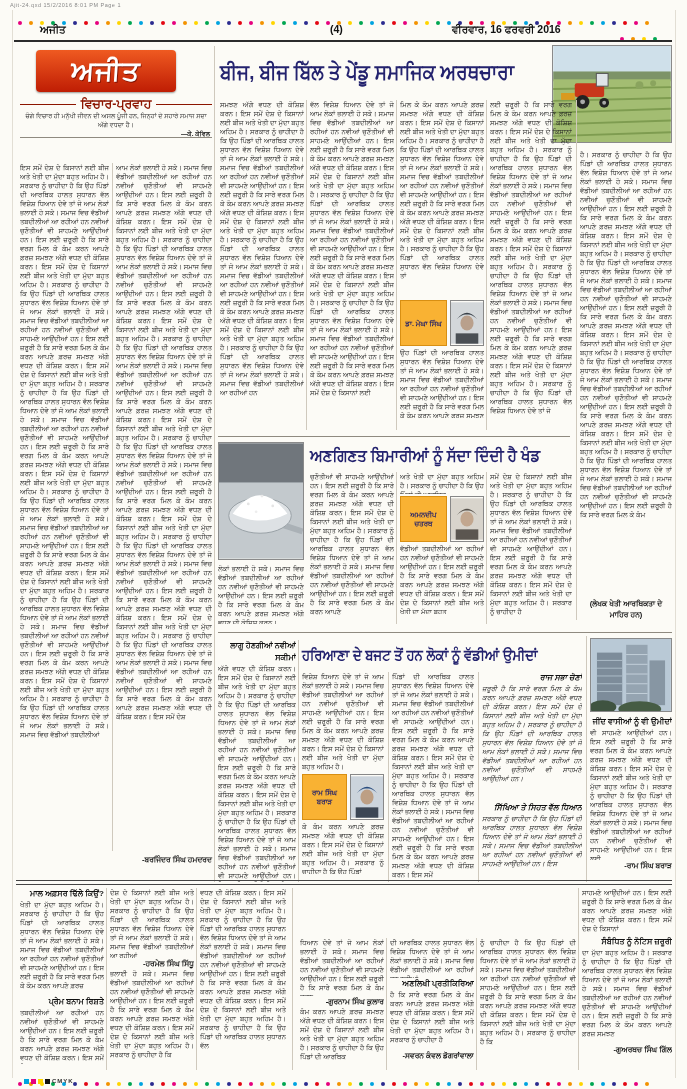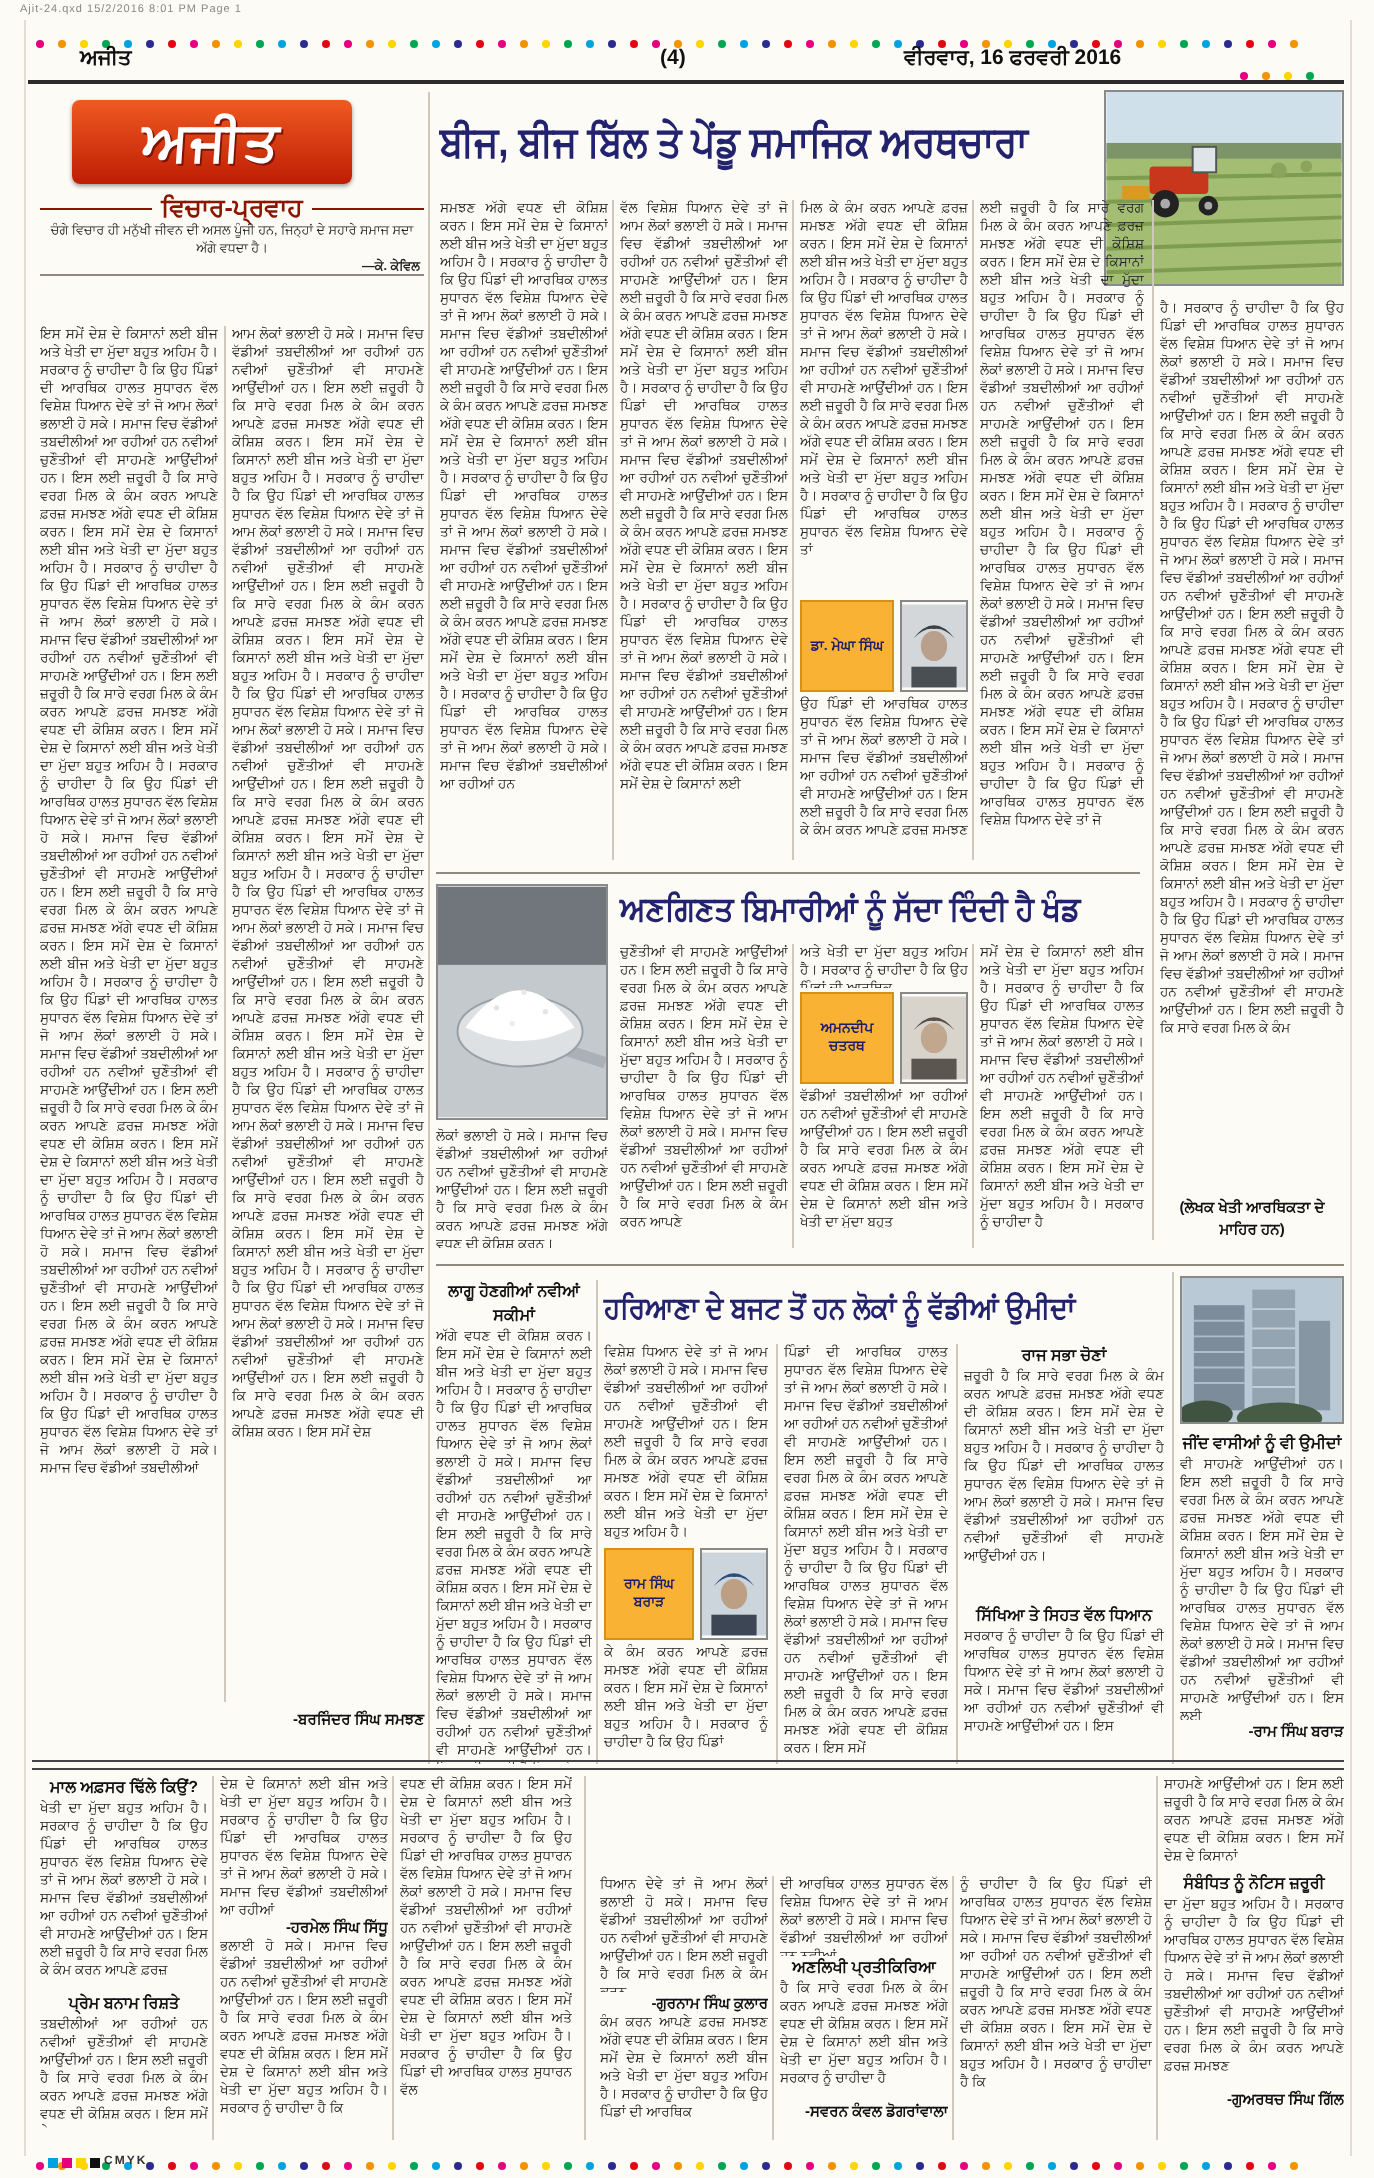--- a/index.html
+++ b/index.html
@@ -3,21 +3,21 @@
 <meta charset="utf-8">
 <style>
   html,body{margin:0;padding:0;background:#9a9a9a;}
   .page{position:relative;width:687px;height:1089px;background:#fcfbf6;margin:0 auto;
         font-family:"Liberation Sans","DejaVu Sans",sans-serif;overflow:hidden;color:#1c1c1c;}
   .abs{position:absolute;}
   .vl{position:absolute;width:1px;background:#cfc9bd;}
   .hl{position:absolute;height:1px;background:#8f8a80;}
   .fill{font-size:6.8px;line-height:9px;text-align:justify;color:#222;overflow:hidden;}
   .col{position:absolute;overflow:hidden;}
-  .subhead{font-size:8px;font-weight:bold;text-align:center;line-height:12px;color:#111;}
+  .subhead{font-size:8px;font-weight:bold;text-align:right;line-height:12px;color:#111;}
   .sig{font-size:7.5px;font-weight:bold;text-align:right;line-height:11px;color:#111;}
   .headline{font-weight:bold;color:#23226e;white-space:nowrap;}
   .dotstrip .dot{display:inline-block;width:4px;height:4px;border-radius:50%;margin-right:7px;}
   .inset{display:flex;align-items:stretch;gap:3px;margin:2px 0;}
   .byline-box{background:#f9b233;color:#1d1d6b;font-weight:bold;font-size:7px;line-height:9px;
               text-align:center;padding:5px 2px;flex:1;border:1px solid #d88f12;display:flex;align-items:center;justify-content:center;}
   .avatar{width:32px;height:44px;border:1px solid #888;flex:0 0 auto;}
   .photo{position:absolute;border:1px solid #8a8a8a;box-sizing:border-box;}
   .logo-box{position:absolute;left:36px;top:50px;width:140px;height:42px;border-radius:4px;
             background:linear-gradient(180deg,#ef5a21,#bf1d04);box-shadow:0 1px 2px rgba(0,0,0,.4);
@@ -60,21 +60,21 @@
   </div>
   <div class="quote">
     <span>ਚੰਗੇ ਵਿਚਾਰ ਹੀ ਮਨੁੱਖੀ ਜੀਵਨ ਦੀ ਅਸਲ ਪੂੰਜੀ ਹਨ, ਜਿਨ੍ਹਾਂ ਦੇ ਸਹਾਰੇ ਸਮਾਜ ਸਦਾ ਅੱਗੇ ਵਧਦਾ ਹੈ।</span>
     <div class="quote-author">—ਕੇ. ਕੇਵਿਲ</div>
   </div>
   <div class="hl" style="left:20px;top:137px;width:192px;"></div>
 
   <div class="col fill" style="left:20px;top:163px;width:89px;height:688px;">ਇਸ ਸਮੇਂ ਦੇਸ਼ ਦੇ ਕਿਸਾਨਾਂ ਲਈ ਬੀਜ ਅਤੇ ਖੇਤੀ ਦਾ ਮੁੱਦਾ ਬਹੁਤ ਅਹਿਮ ਹੈ। ਸਰਕਾਰ ਨੂੰ ਚਾਹੀਦਾ ਹੈ ਕਿ ਉਹ ਪਿੰਡਾਂ ਦੀ ਆਰਥਿਕ ਹਾਲਤ ਸੁਧਾਰਨ ਵੱਲ ਵਿਸ਼ੇਸ਼ ਧਿਆਨ ਦੇਵੇ ਤਾਂ ਜੋ ਆਮ ਲੋਕਾਂ ਭਲਾਈ ਹੋ ਸਕੇ। ਸਮਾਜ ਵਿਚ ਵੱਡੀਆਂ ਤਬਦੀਲੀਆਂ ਆ ਰਹੀਆਂ ਹਨ ਨਵੀਆਂ ਚੁਣੌਤੀਆਂ ਵੀ ਸਾਹਮਣੇ ਆਉਂਦੀਆਂ ਹਨ। ਇਸ ਲਈ ਜ਼ਰੂਰੀ ਹੈ ਕਿ ਸਾਰੇ ਵਰਗ ਮਿਲ ਕੇ ਕੰਮ ਕਰਨ ਆਪਣੇ ਫ਼ਰਜ਼ ਸਮਝਣ ਅੱਗੇ ਵਧਣ ਦੀ ਕੋਸ਼ਿਸ਼ ਕਰਨ। ਇਸ ਸਮੇਂ ਦੇਸ਼ ਦੇ ਕਿਸਾਨਾਂ ਲਈ ਬੀਜ ਅਤੇ ਖੇਤੀ ਦਾ ਮੁੱਦਾ ਬਹੁਤ ਅਹਿਮ ਹੈ। ਸਰਕਾਰ ਨੂੰ ਚਾਹੀਦਾ ਹੈ ਕਿ ਉਹ ਪਿੰਡਾਂ ਦੀ ਆਰਥਿਕ ਹਾਲਤ ਸੁਧਾਰਨ ਵੱਲ ਵਿਸ਼ੇਸ਼ ਧਿਆਨ ਦੇਵੇ ਤਾਂ ਜੋ ਆਮ ਲੋਕਾਂ ਭਲਾਈ ਹੋ ਸਕੇ। ਸਮਾਜ ਵਿਚ ਵੱਡੀਆਂ ਤਬਦੀਲੀਆਂ ਆ ਰਹੀਆਂ ਹਨ ਨਵੀਆਂ ਚੁਣੌਤੀਆਂ ਵੀ ਸਾਹਮਣੇ ਆਉਂਦੀਆਂ ਹਨ। ਇਸ ਲਈ ਜ਼ਰੂਰੀ ਹੈ ਕਿ ਸਾਰੇ ਵਰਗ ਮਿਲ ਕੇ ਕੰਮ ਕਰਨ ਆਪਣੇ ਫ਼ਰਜ਼ ਸਮਝਣ ਅੱਗੇ ਵਧਣ ਦੀ ਕੋਸ਼ਿਸ਼ ਕਰਨ। ਇਸ ਸਮੇਂ ਦੇਸ਼ ਦੇ ਕਿਸਾਨਾਂ ਲਈ ਬੀਜ ਅਤੇ ਖੇਤੀ ਦਾ ਮੁੱਦਾ ਬਹੁਤ ਅਹਿਮ ਹੈ। ਸਰਕਾਰ ਨੂੰ ਚਾਹੀਦਾ ਹੈ ਕਿ ਉਹ ਪਿੰਡਾਂ ਦੀ ਆਰਥਿਕ ਹਾਲਤ ਸੁਧਾਰਨ ਵੱਲ ਵਿਸ਼ੇਸ਼ ਧਿਆਨ ਦੇਵੇ ਤਾਂ ਜੋ ਆਮ ਲੋਕਾਂ ਭਲਾਈ ਹੋ ਸਕੇ। ਸਮਾਜ ਵਿਚ ਵੱਡੀਆਂ ਤਬਦੀਲੀਆਂ ਆ ਰਹੀਆਂ ਹਨ ਨਵੀਆਂ ਚੁਣੌਤੀਆਂ ਵੀ ਸਾਹਮਣੇ ਆਉਂਦੀਆਂ ਹਨ। ਇਸ ਲਈ ਜ਼ਰੂਰੀ ਹੈ ਕਿ ਸਾਰੇ ਵਰਗ ਮਿਲ ਕੇ ਕੰਮ ਕਰਨ ਆਪਣੇ ਫ਼ਰਜ਼ ਸਮਝਣ ਅੱਗੇ ਵਧਣ ਦੀ ਕੋਸ਼ਿਸ਼ ਕਰਨ। ਇਸ ਸਮੇਂ ਦੇਸ਼ ਦੇ ਕਿਸਾਨਾਂ ਲਈ ਬੀਜ ਅਤੇ ਖੇਤੀ ਦਾ ਮੁੱਦਾ ਬਹੁਤ ਅਹਿਮ ਹੈ। ਸਰਕਾਰ ਨੂੰ ਚਾਹੀਦਾ ਹੈ ਕਿ ਉਹ ਪਿੰਡਾਂ ਦੀ ਆਰਥਿਕ ਹਾਲਤ ਸੁਧਾਰਨ ਵੱਲ ਵਿਸ਼ੇਸ਼ ਧਿਆਨ ਦੇਵੇ ਤਾਂ ਜੋ ਆਮ ਲੋਕਾਂ ਭਲਾਈ ਹੋ ਸਕੇ। ਸਮਾਜ ਵਿਚ ਵੱਡੀਆਂ ਤਬਦੀਲੀਆਂ ਆ ਰਹੀਆਂ ਹਨ ਨਵੀਆਂ ਚੁਣੌਤੀਆਂ ਵੀ ਸਾਹਮਣੇ ਆਉਂਦੀਆਂ ਹਨ। ਇਸ ਲਈ ਜ਼ਰੂਰੀ ਹੈ ਕਿ ਸਾਰੇ ਵਰਗ ਮਿਲ ਕੇ ਕੰਮ ਕਰਨ ਆਪਣੇ ਫ਼ਰਜ਼ ਸਮਝਣ ਅੱਗੇ ਵਧਣ ਦੀ ਕੋਸ਼ਿਸ਼ ਕਰਨ। ਇਸ ਸਮੇਂ ਦੇਸ਼ ਦੇ ਕਿਸਾਨਾਂ ਲਈ ਬੀਜ ਅਤੇ ਖੇਤੀ ਦਾ ਮੁੱਦਾ ਬਹੁਤ ਅਹਿਮ ਹੈ। ਸਰਕਾਰ ਨੂੰ ਚਾਹੀਦਾ ਹੈ ਕਿ ਉਹ ਪਿੰਡਾਂ ਦੀ ਆਰਥਿਕ ਹਾਲਤ ਸੁਧਾਰਨ ਵੱਲ ਵਿਸ਼ੇਸ਼ ਧਿਆਨ ਦੇਵੇ ਤਾਂ ਜੋ ਆਮ ਲੋਕਾਂ ਭਲਾਈ ਹੋ ਸਕੇ। ਸਮਾਜ ਵਿਚ ਵੱਡੀਆਂ ਤਬਦੀਲੀਆਂ ਆ ਰਹੀਆਂ ਹਨ ਨਵੀਆਂ ਚੁਣੌਤੀਆਂ ਵੀ ਸਾਹਮਣੇ ਆਉਂਦੀਆਂ ਹਨ। ਇਸ ਲਈ ਜ਼ਰੂਰੀ ਹੈ ਕਿ ਸਾਰੇ ਵਰਗ ਮਿਲ ਕੇ ਕੰਮ ਕਰਨ ਆਪਣੇ ਫ਼ਰਜ਼ ਸਮਝਣ ਅੱਗੇ ਵਧਣ ਦੀ ਕੋਸ਼ਿਸ਼ ਕਰਨ। ਇਸ ਸਮੇਂ ਦੇਸ਼ ਦੇ ਕਿਸਾਨਾਂ ਲਈ ਬੀਜ ਅਤੇ ਖੇਤੀ ਦਾ ਮੁੱਦਾ ਬਹੁਤ ਅਹਿਮ ਹੈ। ਸਰਕਾਰ ਨੂੰ ਚਾਹੀਦਾ ਹੈ ਕਿ ਉਹ ਪਿੰਡਾਂ ਦੀ ਆਰਥਿਕ ਹਾਲਤ ਸੁਧਾਰਨ ਵੱਲ ਵਿਸ਼ੇਸ਼ ਧਿਆਨ ਦੇਵੇ ਤਾਂ ਜੋ ਆਮ ਲੋਕਾਂ ਭਲਾਈ ਹੋ ਸਕੇ। ਸਮਾਜ ਵਿਚ ਵੱਡੀਆਂ ਤਬਦੀਲੀਆਂ</div>
   <div class="vl" style="left:112px;top:163px;height:688px;"></div>
   <div class="col fill" style="left:116px;top:163px;width:96px;height:688px;">ਆਮ ਲੋਕਾਂ ਭਲਾਈ ਹੋ ਸਕੇ। ਸਮਾਜ ਵਿਚ ਵੱਡੀਆਂ ਤਬਦੀਲੀਆਂ ਆ ਰਹੀਆਂ ਹਨ ਨਵੀਆਂ ਚੁਣੌਤੀਆਂ ਵੀ ਸਾਹਮਣੇ ਆਉਂਦੀਆਂ ਹਨ। ਇਸ ਲਈ ਜ਼ਰੂਰੀ ਹੈ ਕਿ ਸਾਰੇ ਵਰਗ ਮਿਲ ਕੇ ਕੰਮ ਕਰਨ ਆਪਣੇ ਫ਼ਰਜ਼ ਸਮਝਣ ਅੱਗੇ ਵਧਣ ਦੀ ਕੋਸ਼ਿਸ਼ ਕਰਨ। ਇਸ ਸਮੇਂ ਦੇਸ਼ ਦੇ ਕਿਸਾਨਾਂ ਲਈ ਬੀਜ ਅਤੇ ਖੇਤੀ ਦਾ ਮੁੱਦਾ ਬਹੁਤ ਅਹਿਮ ਹੈ। ਸਰਕਾਰ ਨੂੰ ਚਾਹੀਦਾ ਹੈ ਕਿ ਉਹ ਪਿੰਡਾਂ ਦੀ ਆਰਥਿਕ ਹਾਲਤ ਸੁਧਾਰਨ ਵੱਲ ਵਿਸ਼ੇਸ਼ ਧਿਆਨ ਦੇਵੇ ਤਾਂ ਜੋ ਆਮ ਲੋਕਾਂ ਭਲਾਈ ਹੋ ਸਕੇ। ਸਮਾਜ ਵਿਚ ਵੱਡੀਆਂ ਤਬਦੀਲੀਆਂ ਆ ਰਹੀਆਂ ਹਨ ਨਵੀਆਂ ਚੁਣੌਤੀਆਂ ਵੀ ਸਾਹਮਣੇ ਆਉਂਦੀਆਂ ਹਨ। ਇਸ ਲਈ ਜ਼ਰੂਰੀ ਹੈ ਕਿ ਸਾਰੇ ਵਰਗ ਮਿਲ ਕੇ ਕੰਮ ਕਰਨ ਆਪਣੇ ਫ਼ਰਜ਼ ਸਮਝਣ ਅੱਗੇ ਵਧਣ ਦੀ ਕੋਸ਼ਿਸ਼ ਕਰਨ। ਇਸ ਸਮੇਂ ਦੇਸ਼ ਦੇ ਕਿਸਾਨਾਂ ਲਈ ਬੀਜ ਅਤੇ ਖੇਤੀ ਦਾ ਮੁੱਦਾ ਬਹੁਤ ਅਹਿਮ ਹੈ। ਸਰਕਾਰ ਨੂੰ ਚਾਹੀਦਾ ਹੈ ਕਿ ਉਹ ਪਿੰਡਾਂ ਦੀ ਆਰਥਿਕ ਹਾਲਤ ਸੁਧਾਰਨ ਵੱਲ ਵਿਸ਼ੇਸ਼ ਧਿਆਨ ਦੇਵੇ ਤਾਂ ਜੋ ਆਮ ਲੋਕਾਂ ਭਲਾਈ ਹੋ ਸਕੇ। ਸਮਾਜ ਵਿਚ ਵੱਡੀਆਂ ਤਬਦੀਲੀਆਂ ਆ ਰਹੀਆਂ ਹਨ ਨਵੀਆਂ ਚੁਣੌਤੀਆਂ ਵੀ ਸਾਹਮਣੇ ਆਉਂਦੀਆਂ ਹਨ। ਇਸ ਲਈ ਜ਼ਰੂਰੀ ਹੈ ਕਿ ਸਾਰੇ ਵਰਗ ਮਿਲ ਕੇ ਕੰਮ ਕਰਨ ਆਪਣੇ ਫ਼ਰਜ਼ ਸਮਝਣ ਅੱਗੇ ਵਧਣ ਦੀ ਕੋਸ਼ਿਸ਼ ਕਰਨ। ਇਸ ਸਮੇਂ ਦੇਸ਼ ਦੇ ਕਿਸਾਨਾਂ ਲਈ ਬੀਜ ਅਤੇ ਖੇਤੀ ਦਾ ਮੁੱਦਾ ਬਹੁਤ ਅਹਿਮ ਹੈ। ਸਰਕਾਰ ਨੂੰ ਚਾਹੀਦਾ ਹੈ ਕਿ ਉਹ ਪਿੰਡਾਂ ਦੀ ਆਰਥਿਕ ਹਾਲਤ ਸੁਧਾਰਨ ਵੱਲ ਵਿਸ਼ੇਸ਼ ਧਿਆਨ ਦੇਵੇ ਤਾਂ ਜੋ ਆਮ ਲੋਕਾਂ ਭਲਾਈ ਹੋ ਸਕੇ। ਸਮਾਜ ਵਿਚ ਵੱਡੀਆਂ ਤਬਦੀਲੀਆਂ ਆ ਰਹੀਆਂ ਹਨ ਨਵੀਆਂ ਚੁਣੌਤੀਆਂ ਵੀ ਸਾਹਮਣੇ ਆਉਂਦੀਆਂ ਹਨ। ਇਸ ਲਈ ਜ਼ਰੂਰੀ ਹੈ ਕਿ ਸਾਰੇ ਵਰਗ ਮਿਲ ਕੇ ਕੰਮ ਕਰਨ ਆਪਣੇ ਫ਼ਰਜ਼ ਸਮਝਣ ਅੱਗੇ ਵਧਣ ਦੀ ਕੋਸ਼ਿਸ਼ ਕਰਨ। ਇਸ ਸਮੇਂ ਦੇਸ਼ ਦੇ ਕਿਸਾਨਾਂ ਲਈ ਬੀਜ ਅਤੇ ਖੇਤੀ ਦਾ ਮੁੱਦਾ ਬਹੁਤ ਅਹਿਮ ਹੈ। ਸਰਕਾਰ ਨੂੰ ਚਾਹੀਦਾ ਹੈ ਕਿ ਉਹ ਪਿੰਡਾਂ ਦੀ ਆਰਥਿਕ ਹਾਲਤ ਸੁਧਾਰਨ ਵੱਲ ਵਿਸ਼ੇਸ਼ ਧਿਆਨ ਦੇਵੇ ਤਾਂ ਜੋ ਆਮ ਲੋਕਾਂ ਭਲਾਈ ਹੋ ਸਕੇ। ਸਮਾਜ ਵਿਚ ਵੱਡੀਆਂ ਤਬਦੀਲੀਆਂ ਆ ਰਹੀਆਂ ਹਨ ਨਵੀਆਂ ਚੁਣੌਤੀਆਂ ਵੀ ਸਾਹਮਣੇ ਆਉਂਦੀਆਂ ਹਨ। ਇਸ ਲਈ ਜ਼ਰੂਰੀ ਹੈ ਕਿ ਸਾਰੇ ਵਰਗ ਮਿਲ ਕੇ ਕੰਮ ਕਰਨ ਆਪਣੇ ਫ਼ਰਜ਼ ਸਮਝਣ ਅੱਗੇ ਵਧਣ ਦੀ ਕੋਸ਼ਿਸ਼ ਕਰਨ। ਇਸ ਸਮੇਂ ਦੇਸ਼ ਦੇ ਕਿਸਾਨਾਂ ਲਈ ਬੀਜ ਅਤੇ ਖੇਤੀ ਦਾ ਮੁੱਦਾ ਬਹੁਤ ਅਹਿਮ ਹੈ। ਸਰਕਾਰ ਨੂੰ ਚਾਹੀਦਾ ਹੈ ਕਿ ਉਹ ਪਿੰਡਾਂ ਦੀ ਆਰਥਿਕ ਹਾਲਤ ਸੁਧਾਰਨ ਵੱਲ ਵਿਸ਼ੇਸ਼ ਧਿਆਨ ਦੇਵੇ ਤਾਂ ਜੋ ਆਮ ਲੋਕਾਂ ਭਲਾਈ ਹੋ ਸਕੇ। ਸਮਾਜ ਵਿਚ ਵੱਡੀਆਂ ਤਬਦੀਲੀਆਂ ਆ ਰਹੀਆਂ ਹਨ ਨਵੀਆਂ ਚੁਣੌਤੀਆਂ ਵੀ ਸਾਹਮਣੇ ਆਉਂਦੀਆਂ ਹਨ। ਇਸ ਲਈ ਜ਼ਰੂਰੀ ਹੈ ਕਿ ਸਾਰੇ ਵਰਗ ਮਿਲ ਕੇ ਕੰਮ ਕਰਨ ਆਪਣੇ ਫ਼ਰਜ਼ ਸਮਝਣ ਅੱਗੇ ਵਧਣ ਦੀ ਕੋਸ਼ਿਸ਼ ਕਰਨ। ਇਸ ਸਮੇਂ ਦੇਸ਼</div>
-  <div class="abs sig" style="left:104px;top:854px;width:108px;">-ਬਰਜਿੰਦਰ ਸਿੰਘ ਸਮਝਣ</div>
+  <div class="abs sig" style="left:104px;top:854px;width:108px;">-ਬਰਜਿੰਦਰ ਸਿੰਘ ਹਮਦਰਦ</div>
 
   <div class="vl" style="left:214px;top:46px;height:836px;"></div>
 
   <div class="abs headline" style="left:220px;top:52px;width:336px;font-size:21px;line-height:40px;transform:scaleX(.88);transform-origin:left;">ਬੀਜ, ਬੀਜ ਬਿੱਲ ਤੇ ਪੇਂਡੂ ਸਮਾਜਿਕ ਅਰਥਚਾਰਾ</div>
 
   <svg class="photo" style="left:552px;top:45px;" width="120" height="98" viewBox="0 0 120 98">
     <rect width="120" height="98" fill="#cfe0ea"></rect>
     <rect y="26" width="120" height="10" fill="#7d9368"></rect>
     <rect y="34" width="120" height="64" fill="#a3bd72"></rect>
     <g stroke="#7e9c50" stroke-width="2">
@@ -196,21 +196,21 @@
         <path d="M6 18 Q17 4 28 18 Q22 12 17 13 Q12 12 6 18 Z" fill="#2a4d7f"></path>
         <ellipse cx="17" cy="22" rx="7" ry="8" fill="#bd9f84"></ellipse>
         <rect x="5" y="33" width="24" height="11" fill="#3c4654"></rect>
       </svg>
     </div>
     <div class="fill" style="height:52px;">ਕੇ ਕੰਮ ਕਰਨ ਆਪਣੇ ਫ਼ਰਜ਼ ਸਮਝਣ ਅੱਗੇ ਵਧਣ ਦੀ ਕੋਸ਼ਿਸ਼ ਕਰਨ। ਇਸ ਸਮੇਂ ਦੇਸ਼ ਦੇ ਕਿਸਾਨਾਂ ਲਈ ਬੀਜ ਅਤੇ ਖੇਤੀ ਦਾ ਮੁੱਦਾ ਬਹੁਤ ਅਹਿਮ ਹੈ। ਸਰਕਾਰ ਨੂੰ ਚਾਹੀਦਾ ਹੈ ਕਿ ਉਹ ਪਿੰਡਾਂ</div>
   </div>
   <div class="vl" style="left:388px;top:672px;height:210px;"></div>
   <div class="col fill" style="left:392px;top:672px;width:82px;height:210px;">ਪਿੰਡਾਂ ਦੀ ਆਰਥਿਕ ਹਾਲਤ ਸੁਧਾਰਨ ਵੱਲ ਵਿਸ਼ੇਸ਼ ਧਿਆਨ ਦੇਵੇ ਤਾਂ ਜੋ ਆਮ ਲੋਕਾਂ ਭਲਾਈ ਹੋ ਸਕੇ। ਸਮਾਜ ਵਿਚ ਵੱਡੀਆਂ ਤਬਦੀਲੀਆਂ ਆ ਰਹੀਆਂ ਹਨ ਨਵੀਆਂ ਚੁਣੌਤੀਆਂ ਵੀ ਸਾਹਮਣੇ ਆਉਂਦੀਆਂ ਹਨ। ਇਸ ਲਈ ਜ਼ਰੂਰੀ ਹੈ ਕਿ ਸਾਰੇ ਵਰਗ ਮਿਲ ਕੇ ਕੰਮ ਕਰਨ ਆਪਣੇ ਫ਼ਰਜ਼ ਸਮਝਣ ਅੱਗੇ ਵਧਣ ਦੀ ਕੋਸ਼ਿਸ਼ ਕਰਨ। ਇਸ ਸਮੇਂ ਦੇਸ਼ ਦੇ ਕਿਸਾਨਾਂ ਲਈ ਬੀਜ ਅਤੇ ਖੇਤੀ ਦਾ ਮੁੱਦਾ ਬਹੁਤ ਅਹਿਮ ਹੈ। ਸਰਕਾਰ ਨੂੰ ਚਾਹੀਦਾ ਹੈ ਕਿ ਉਹ ਪਿੰਡਾਂ ਦੀ ਆਰਥਿਕ ਹਾਲਤ ਸੁਧਾਰਨ ਵੱਲ ਵਿਸ਼ੇਸ਼ ਧਿਆਨ ਦੇਵੇ ਤਾਂ ਜੋ ਆਮ ਲੋਕਾਂ ਭਲਾਈ ਹੋ ਸਕੇ। ਸਮਾਜ ਵਿਚ ਵੱਡੀਆਂ ਤਬਦੀਲੀਆਂ ਆ ਰਹੀਆਂ ਹਨ ਨਵੀਆਂ ਚੁਣੌਤੀਆਂ ਵੀ ਸਾਹਮਣੇ ਆਉਂਦੀਆਂ ਹਨ। ਇਸ ਲਈ ਜ਼ਰੂਰੀ ਹੈ ਕਿ ਸਾਰੇ ਵਰਗ ਮਿਲ ਕੇ ਕੰਮ ਕਰਨ ਆਪਣੇ ਫ਼ਰਜ਼ ਸਮਝਣ ਅੱਗੇ ਵਧਣ ਦੀ ਕੋਸ਼ਿਸ਼ ਕਰਨ। ਇਸ ਸਮੇਂ</div>
   <div class="vl" style="left:478px;top:672px;height:210px;"></div>
-  <div class="col" style="left:482px;top:672px;width:100px;height:210px;">
+  <div class="col" style="left:482px;top:672px;width:100px;height:210px;font-style:italic;">
     <div class="subhead">ਰਾਜ ਸਭਾ ਚੋਣਾਂ</div>
     <div class="fill" style="height:118px;">ਜ਼ਰੂਰੀ ਹੈ ਕਿ ਸਾਰੇ ਵਰਗ ਮਿਲ ਕੇ ਕੰਮ ਕਰਨ ਆਪਣੇ ਫ਼ਰਜ਼ ਸਮਝਣ ਅੱਗੇ ਵਧਣ ਦੀ ਕੋਸ਼ਿਸ਼ ਕਰਨ। ਇਸ ਸਮੇਂ ਦੇਸ਼ ਦੇ ਕਿਸਾਨਾਂ ਲਈ ਬੀਜ ਅਤੇ ਖੇਤੀ ਦਾ ਮੁੱਦਾ ਬਹੁਤ ਅਹਿਮ ਹੈ। ਸਰਕਾਰ ਨੂੰ ਚਾਹੀਦਾ ਹੈ ਕਿ ਉਹ ਪਿੰਡਾਂ ਦੀ ਆਰਥਿਕ ਹਾਲਤ ਸੁਧਾਰਨ ਵੱਲ ਵਿਸ਼ੇਸ਼ ਧਿਆਨ ਦੇਵੇ ਤਾਂ ਜੋ ਆਮ ਲੋਕਾਂ ਭਲਾਈ ਹੋ ਸਕੇ। ਸਮਾਜ ਵਿਚ ਵੱਡੀਆਂ ਤਬਦੀਲੀਆਂ ਆ ਰਹੀਆਂ ਹਨ ਨਵੀਆਂ ਚੁਣੌਤੀਆਂ ਵੀ ਸਾਹਮਣੇ ਆਉਂਦੀਆਂ ਹਨ।</div>
     <div class="subhead">ਸਿੱਖਿਆ ਤੇ ਸਿਹਤ ਵੱਲ ਧਿਆਨ</div>
     <div class="fill" style="height:62px;">ਸਰਕਾਰ ਨੂੰ ਚਾਹੀਦਾ ਹੈ ਕਿ ਉਹ ਪਿੰਡਾਂ ਦੀ ਆਰਥਿਕ ਹਾਲਤ ਸੁਧਾਰਨ ਵੱਲ ਵਿਸ਼ੇਸ਼ ਧਿਆਨ ਦੇਵੇ ਤਾਂ ਜੋ ਆਮ ਲੋਕਾਂ ਭਲਾਈ ਹੋ ਸਕੇ। ਸਮਾਜ ਵਿਚ ਵੱਡੀਆਂ ਤਬਦੀਲੀਆਂ ਆ ਰਹੀਆਂ ਹਨ ਨਵੀਆਂ ਚੁਣੌਤੀਆਂ ਵੀ ਸਾਹਮਣੇ ਆਉਂਦੀਆਂ ਹਨ। ਇਸ</div>
   </div>
   <div class="vl" style="left:586px;top:636px;height:246px;"></div>
   <div class="col" style="left:590px;top:716px;width:82px;height:166px;">
     <div class="subhead">ਜੀਂਦ ਵਾਸੀਆਂ ਨੂੰ ਵੀ ਉਮੀਦਾਂ</div>
     <div class="fill" style="height:132px;">ਵੀ ਸਾਹਮਣੇ ਆਉਂਦੀਆਂ ਹਨ। ਇਸ ਲਈ ਜ਼ਰੂਰੀ ਹੈ ਕਿ ਸਾਰੇ ਵਰਗ ਮਿਲ ਕੇ ਕੰਮ ਕਰਨ ਆਪਣੇ ਫ਼ਰਜ਼ ਸਮਝਣ ਅੱਗੇ ਵਧਣ ਦੀ ਕੋਸ਼ਿਸ਼ ਕਰਨ। ਇਸ ਸਮੇਂ ਦੇਸ਼ ਦੇ ਕਿਸਾਨਾਂ ਲਈ ਬੀਜ ਅਤੇ ਖੇਤੀ ਦਾ ਮੁੱਦਾ ਬਹੁਤ ਅਹਿਮ ਹੈ। ਸਰਕਾਰ ਨੂੰ ਚਾਹੀਦਾ ਹੈ ਕਿ ਉਹ ਪਿੰਡਾਂ ਦੀ ਆਰਥਿਕ ਹਾਲਤ ਸੁਧਾਰਨ ਵੱਲ ਵਿਸ਼ੇਸ਼ ਧਿਆਨ ਦੇਵੇ ਤਾਂ ਜੋ ਆਮ ਲੋਕਾਂ ਭਲਾਈ ਹੋ ਸਕੇ। ਸਮਾਜ ਵਿਚ ਵੱਡੀਆਂ ਤਬਦੀਲੀਆਂ ਆ ਰਹੀਆਂ ਹਨ ਨਵੀਆਂ ਚੁਣੌਤੀਆਂ ਵੀ ਸਾਹਮਣੇ ਆਉਂਦੀਆਂ ਹਨ। ਇਸ ਲਈ</div>
     <div class="sig">-ਰਾਮ ਸਿੰਘ ਬਰਾੜ</div>

